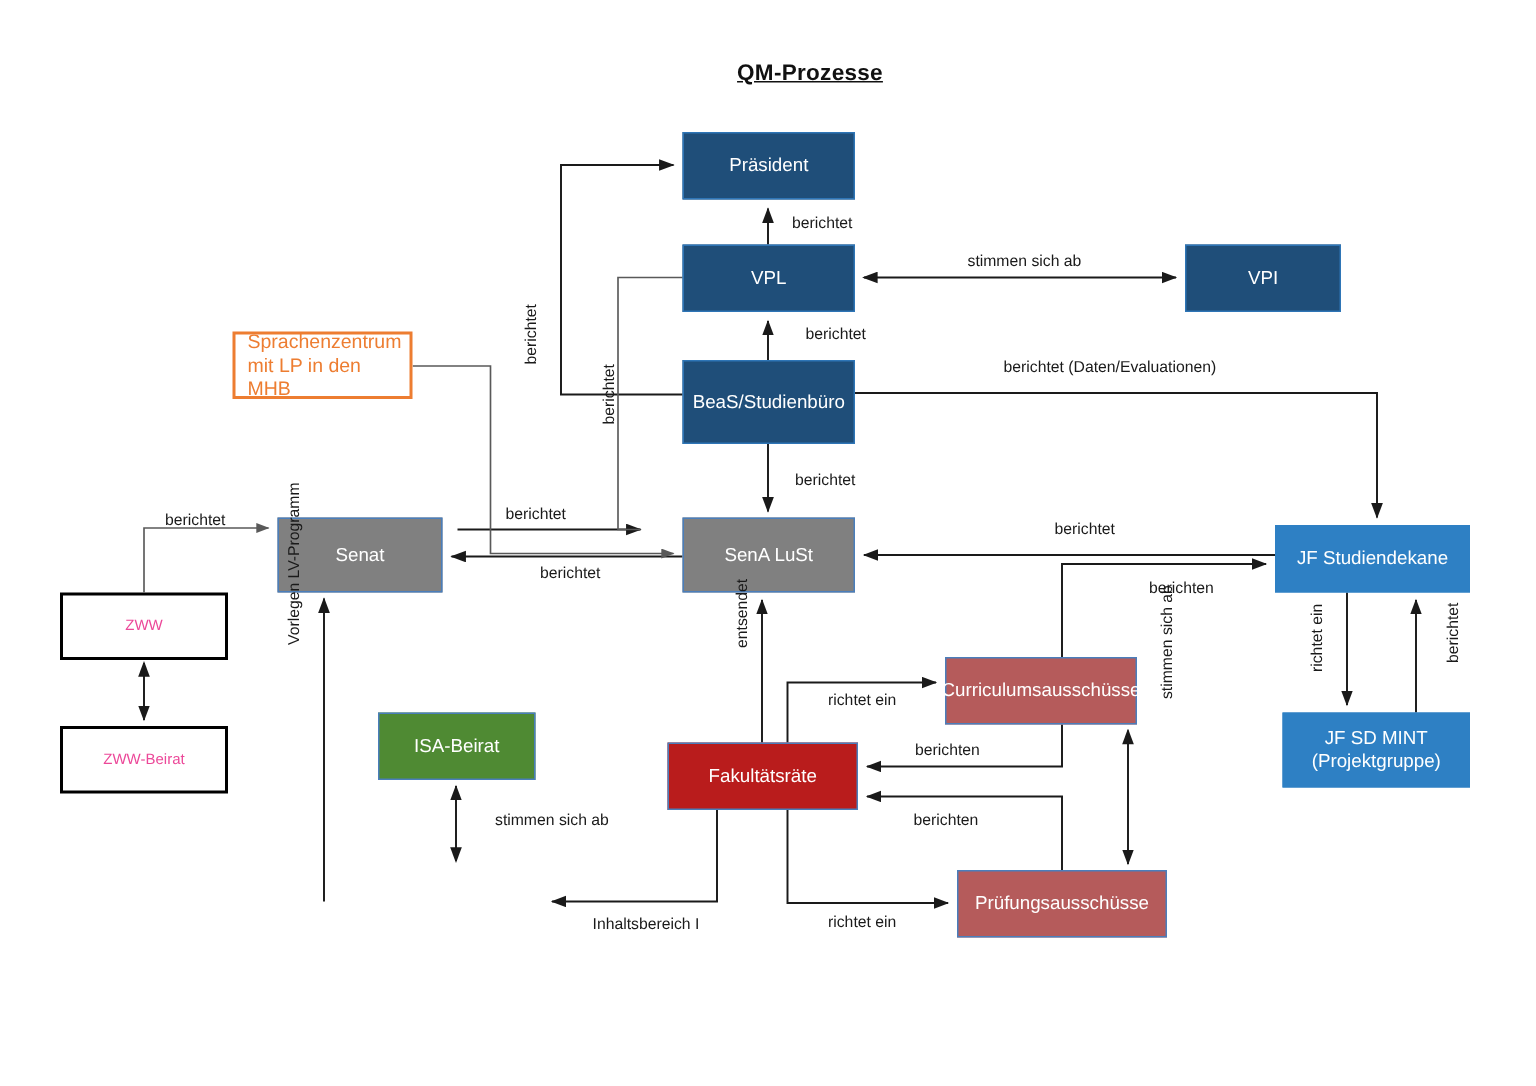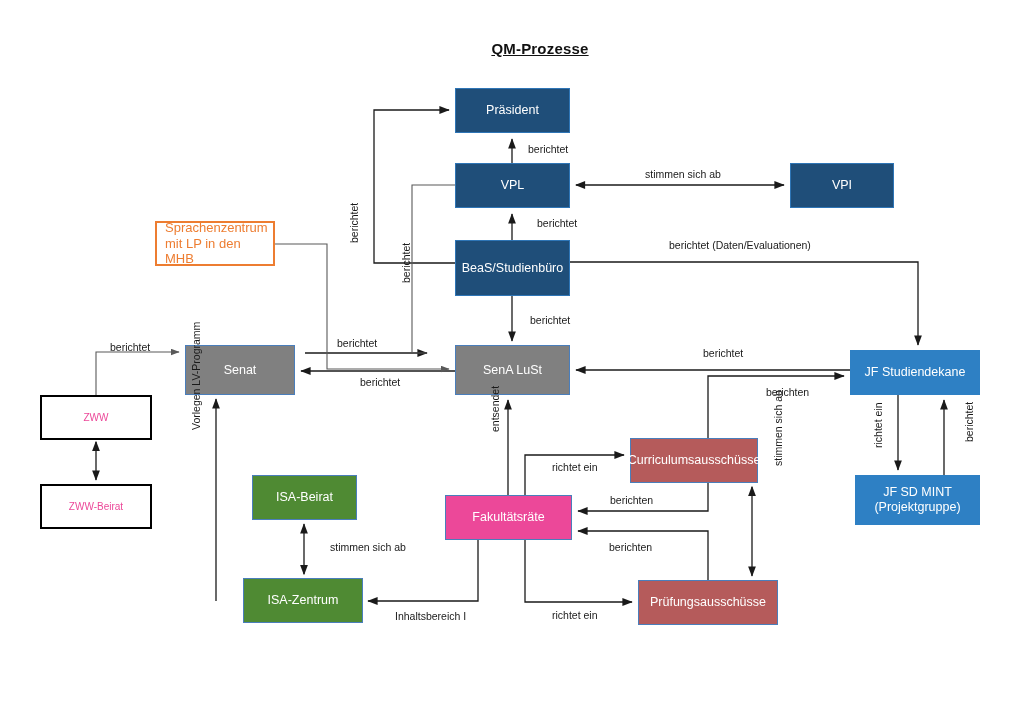--- a/index.html
+++ b/index.html
@@ -11,21 +11,21 @@
     letter-spacing:.2px;
     padding-left:28px;
   }
   svg#diagram{position:absolute;left:0;top:0;width:1024px;height:724px;}
   .nodebox{position:absolute;box-sizing:border-box;display:flex;align-items:center;justify-content:center;
            text-align:center;line-height:1.2;}
   .nodebox span{display:block;padding:0 6px;}
   .t-darkblue{background:#1F4E79;border:1px solid #2E75B6;color:#ffffff;font-size:12.5px;}
   .t-gray{background:#808080;border:1px solid #4A7EBB;color:#ffffff;font-size:12.5px;}
   .t-green{background:#4F8A33;border:1px solid #4A7EBB;color:#ffffff;font-size:12.5px;}
-  .t-darkred{background:#ec4899;border:1px solid #4A7EBB;color:#ffffff;font-size:12.5px;}
+  .t-darkred{background:#b91c1c;border:1px solid #4A7EBB;color:#ffffff;font-size:12.5px;}
   .t-red{background:#B55B5B;border:1px solid #4A7EBB;color:#ffffff;font-size:12.5px;}
   .t-ltblue{background:#2E80C4;border:1px solid #2E80C4;color:#ffffff;font-size:12.5px;}
   .t-orange{background:#ffffff;border:2px solid #ED7D31;color:#ED7D31;font-size:13px;
             justify-content:flex-start;text-align:left;}
   .t-orange span{padding-left:8px;}
   .t-white{background:#ffffff;border:2px solid #000000;color:#ec4899;font-size:10px;}
   .edgelabel{position:absolute;font-size:10.5px;color:#1a1a1a;white-space:nowrap;background:transparent;}
   .vert{transform-origin:0 0;}
 </style>
 </head>
@@ -146,23 +146,20 @@
     </div>
 
   <div class="nodebox t-white" style="left:40px;top:484px;width:112px;height:45px;">
       <span>ZWW-Beirat</span>
     </div>
 
   <div class="nodebox t-green" style="left:252px;top:475px;width:105px;height:45px;">
       <span>ISA-Beirat</span>
     </div>
 
-  <div class="nodebox t-green" style="left:243px;top:578px;width:120px;height:45px;">
-      <span>ISA-Zentrum</span>
-    </div>
 
   <div class="nodebox t-darkred" style="left:445px;top:495px;width:127px;height:45px;">
       <span>Fakultätsräte</span>
     </div>
 
   <div class="nodebox t-red" style="left:630px;top:438px;width:128px;height:45px;">
       <span>Curriculumsausschüsse</span>
     </div>
 
   <div class="nodebox t-red" style="left:638px;top:580px;width:140px;height:45px;">

